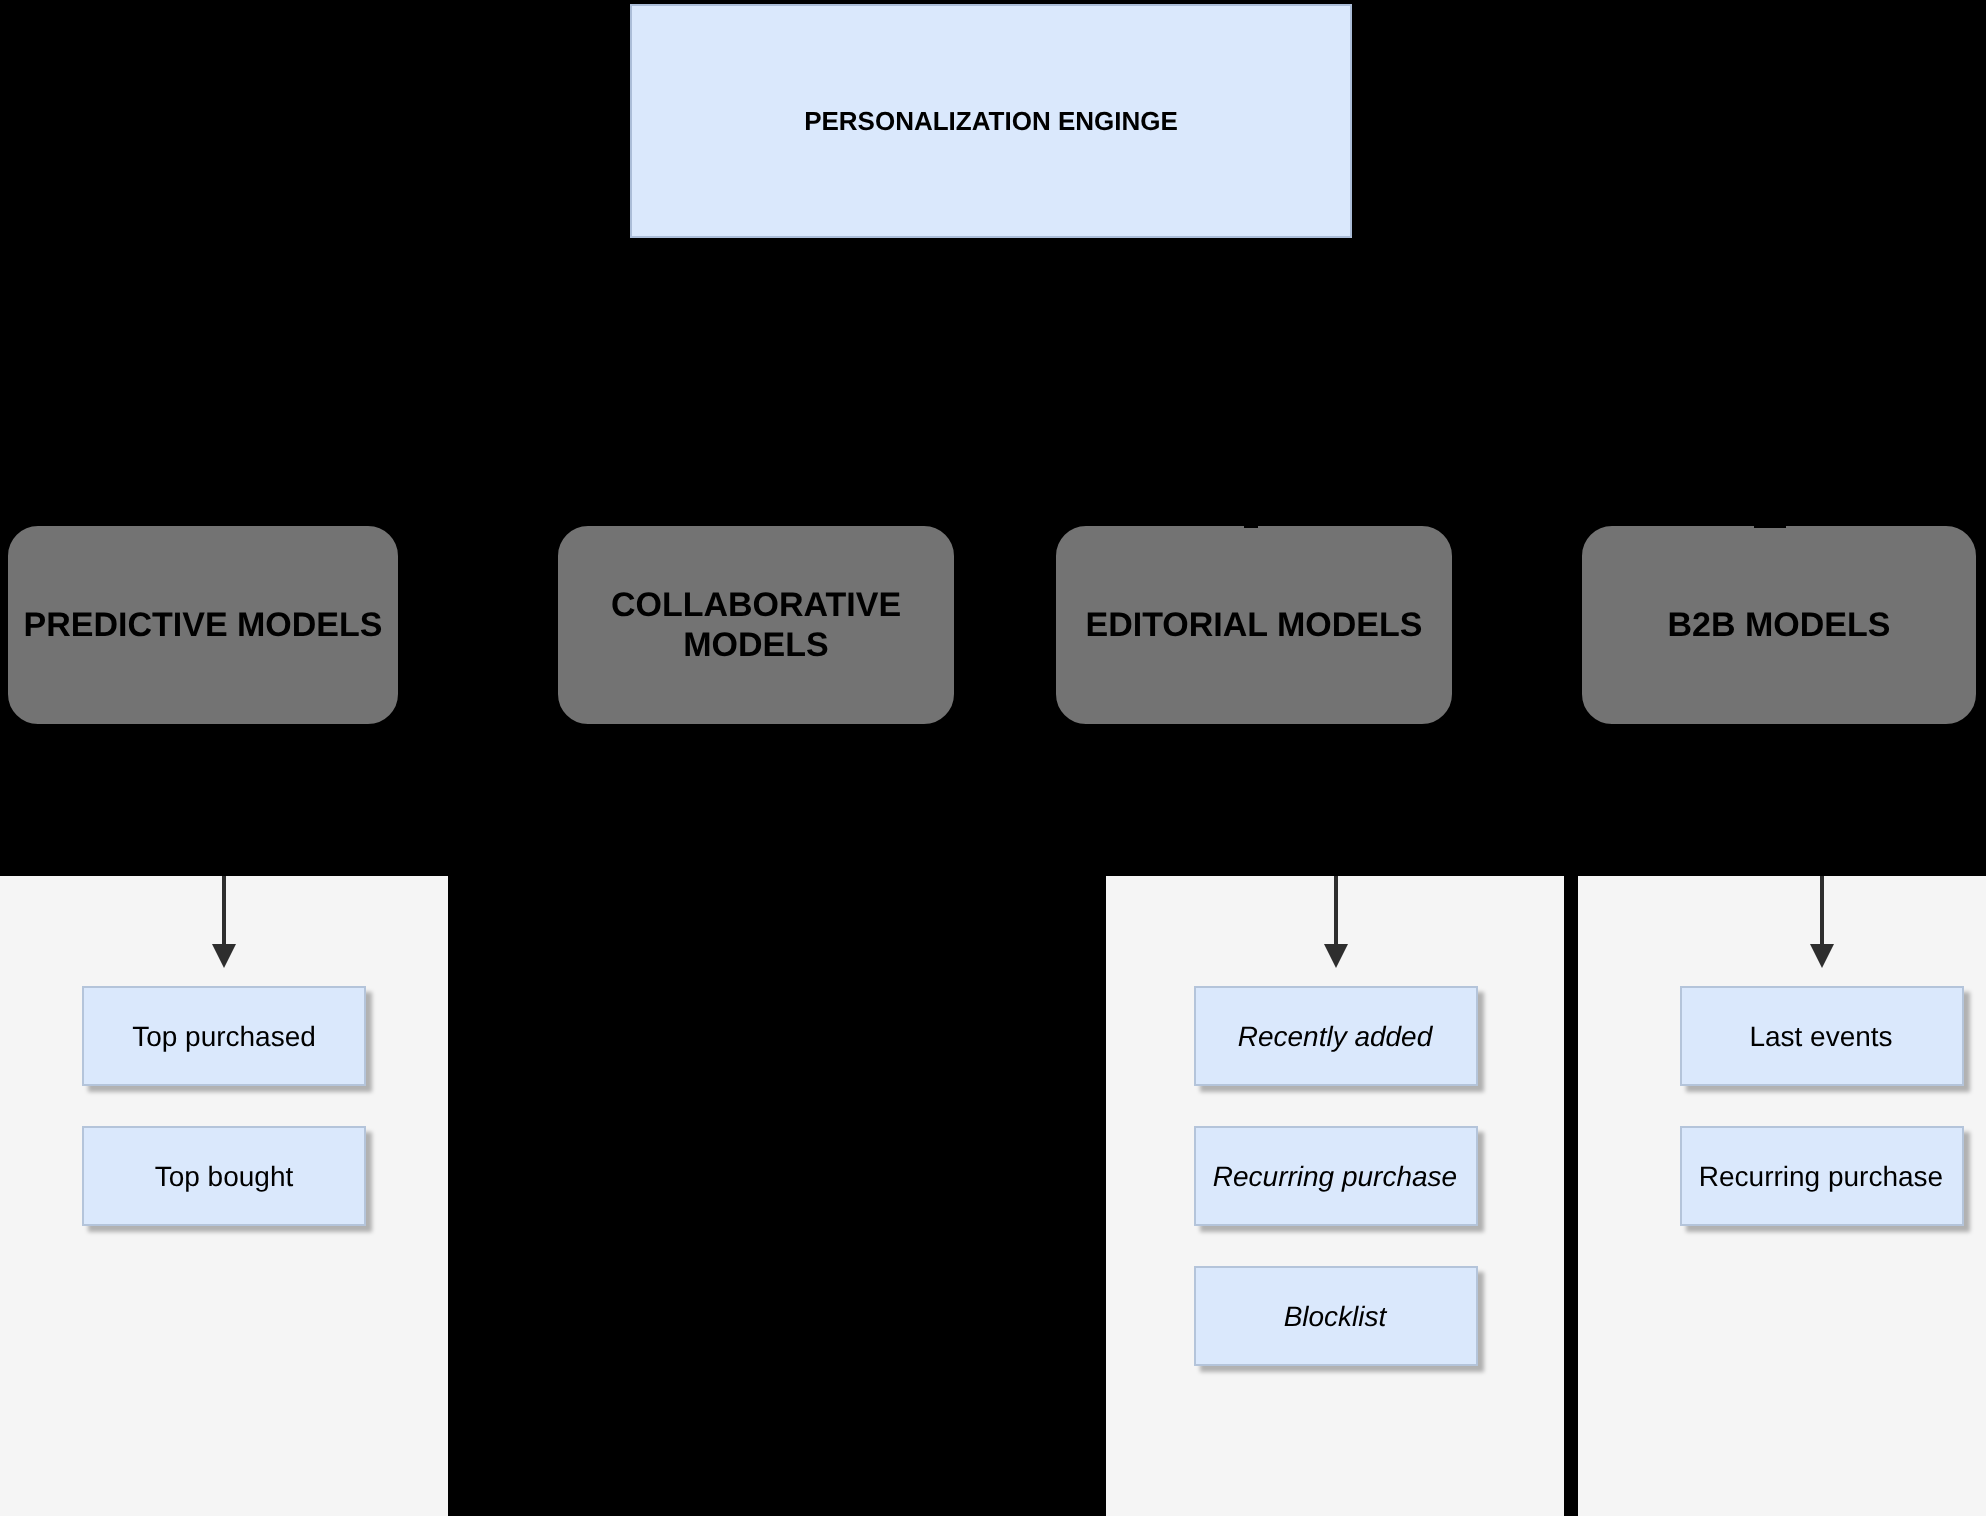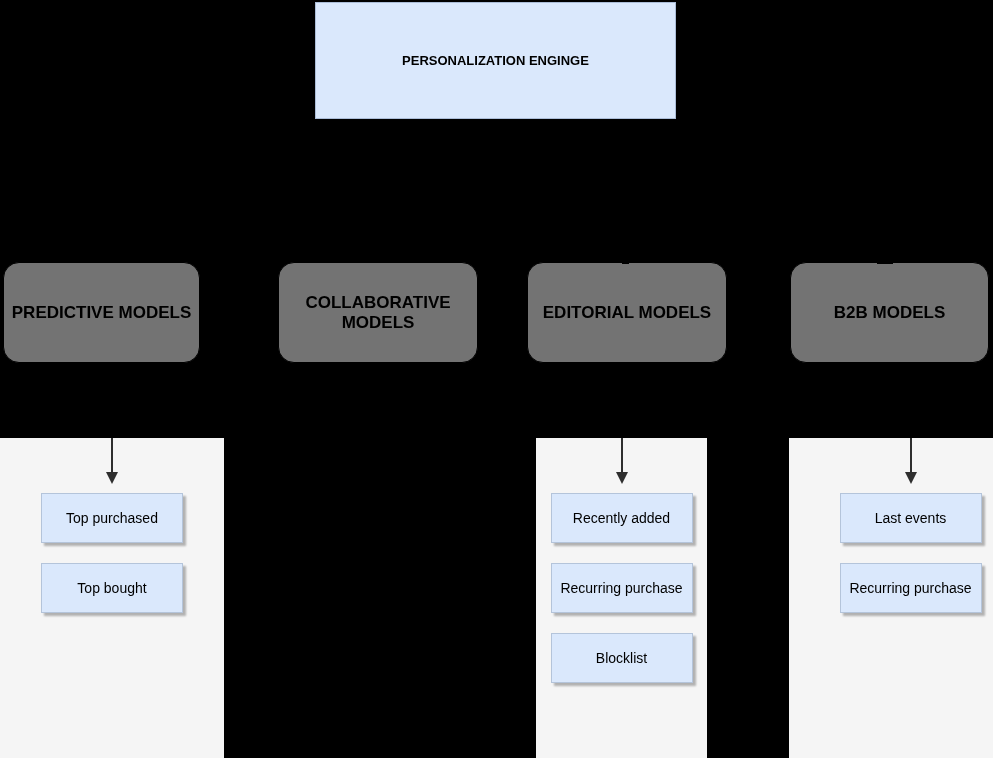--- a/index.html
+++ b/index.html
@@ -45,21 +45,21 @@
   .notch-editorial { left: 622px; top: 261px; width: 7px;  height: 3px; }
   .notch-b2b       { left: 877px; top: 260px; width: 16px; height: 4px; }
   
   .panel {
     position: absolute;
     top: 438px; height: 320px;
     background: #f5f5f5;
   }
   .panel-0 { left: 0px;   width: 224px; }
   .panel-1 { left: 262px; width: 198px; }
-  .panel-2 { left: 536px; width: 171px; }
+  .panel-2 { left: 553px; width: 229px; font-style: italic; }
   .panel-3 { left: 789px; width: 243px; }
   
   .arrow {
     position: absolute; top: 0; left: 50%;
     transform: translateX(-50%);
     display: flex; flex-direction: column; align-items: center;
   }
   .arrow-line { width: 2px; height: 34px; background: #2e2e2e; }
   .arrow-head {
     width: 0; height: 0;

